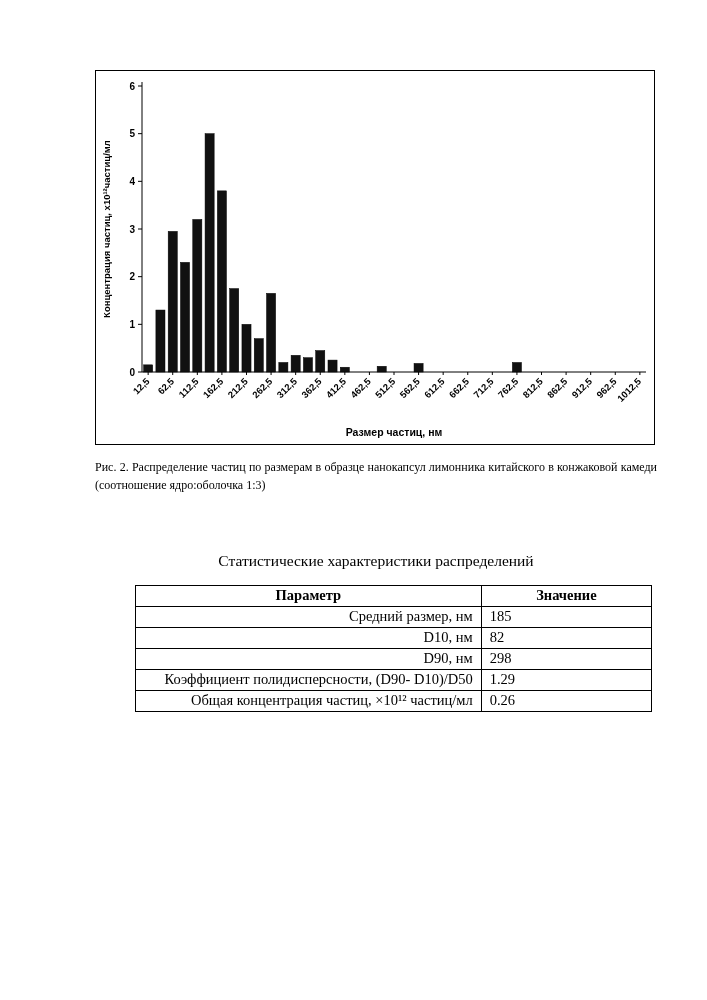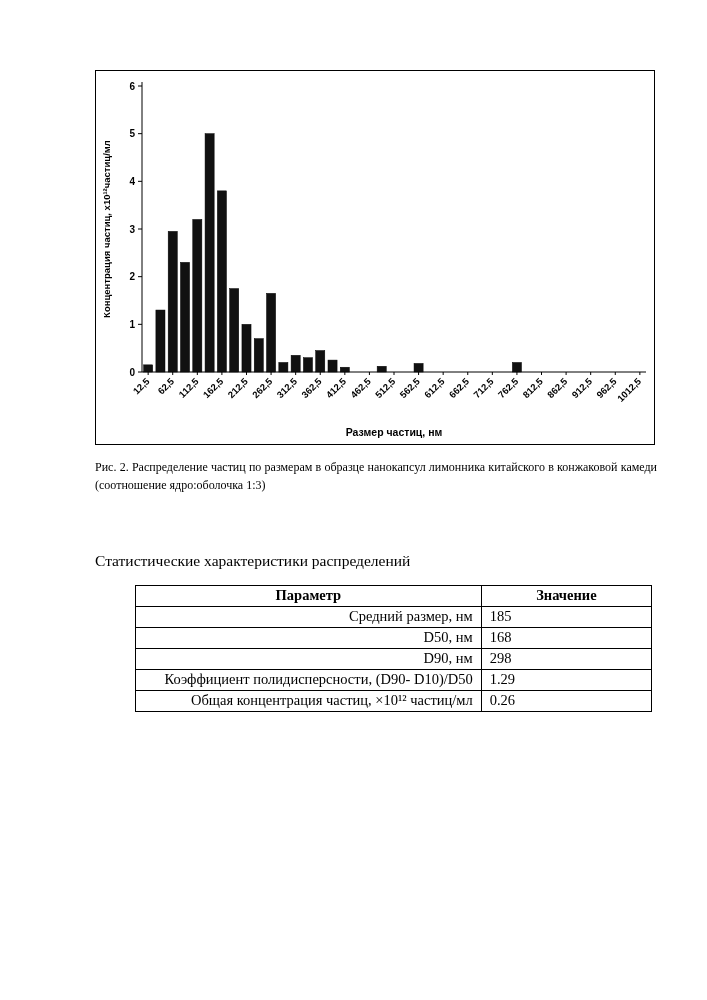--- a/index.html
+++ b/index.html
@@ -33,20 +33,21 @@
     width: 562px;
     font-size: 12px;
     line-height: 1.5;
     text-align: justify;
   }
   .stats-title {
     position: absolute;
     left: 95px;
     top: 552px;
     width: 562px;
+    text-align: center;
     font-size: 15.5px;
   }
   .stats-table-wrap {
     position: absolute;
     left: 135px;
     top: 585px;
     width: 517px;
   }
   table.stats {
     border-collapse: collapse;
@@ -174,22 +175,22 @@
           <th>Параметр</th>
           <th>Значение</th>
         </tr>
       </thead>
       <tbody>
           <tr>
             <td class="param">Средний размер, нм</td>
             <td class="value">185</td>
           </tr>
           <tr>
-            <td class="param">D50, нм</td>
-            <td class="value">168</td>
+            <td class="param">D10, нм</td>
+            <td class="value">82</td>
           </tr>
           <tr>
             <td class="param">D90, нм</td>
             <td class="value">298</td>
           </tr>
           <tr>
             <td class="param">Коэффициент полидисперсности, (D90- D10)/D50</td>
             <td class="value">1.29</td>
           </tr>
           <tr>

